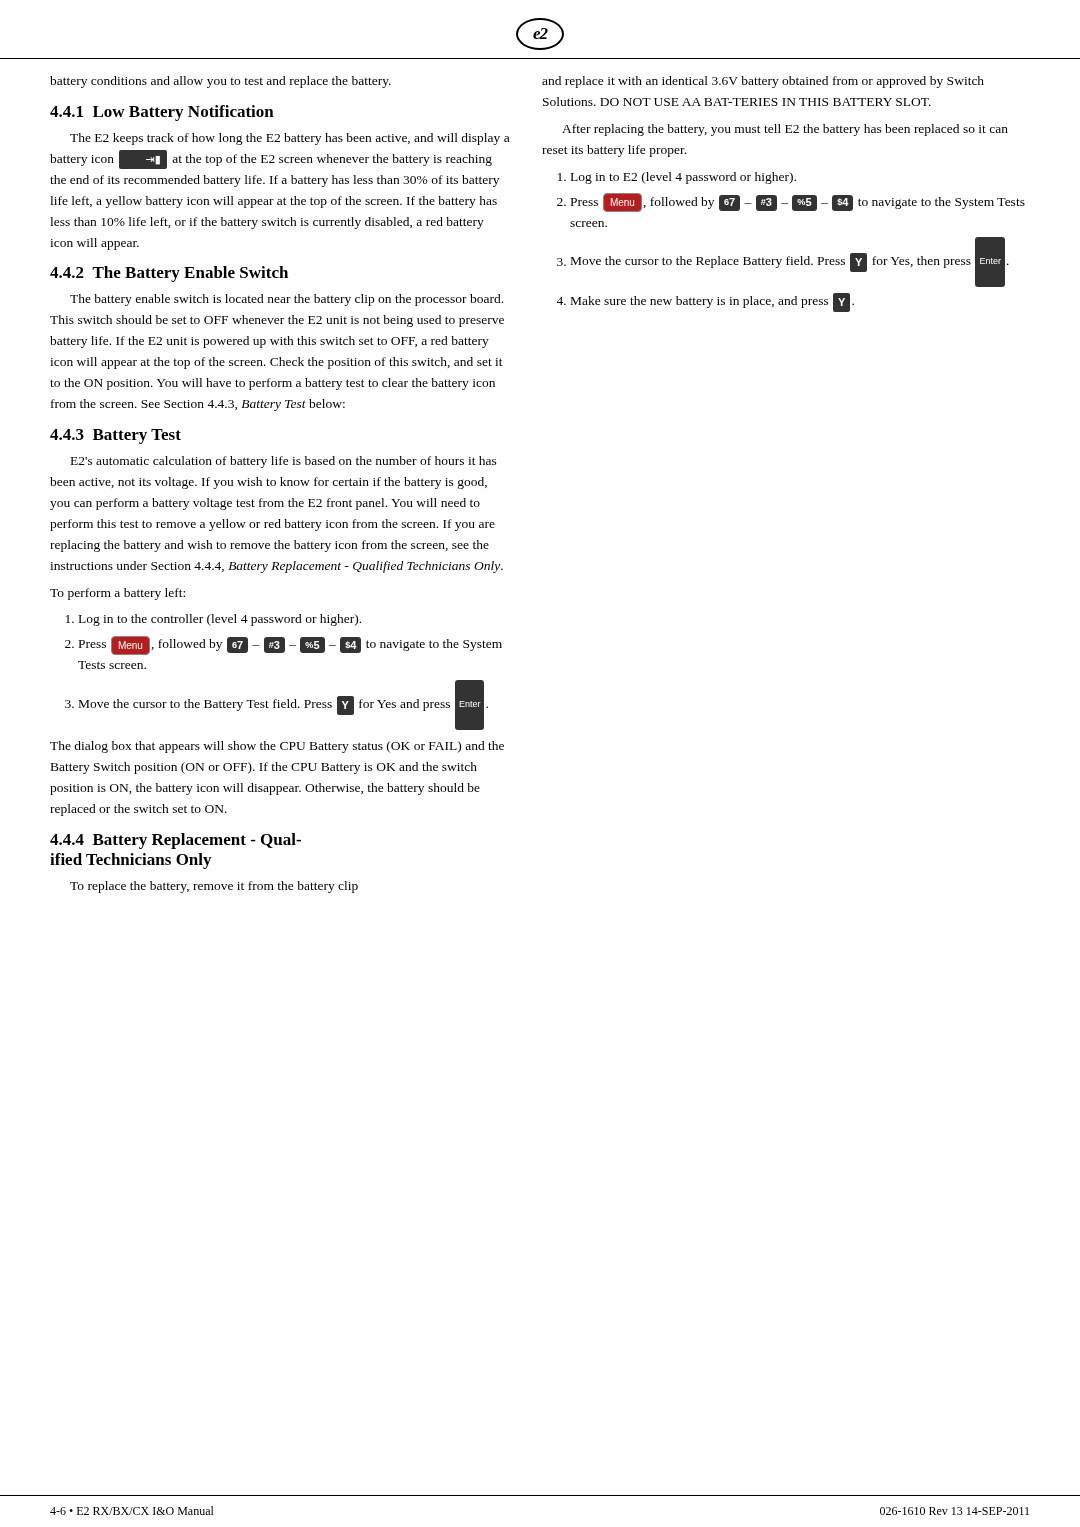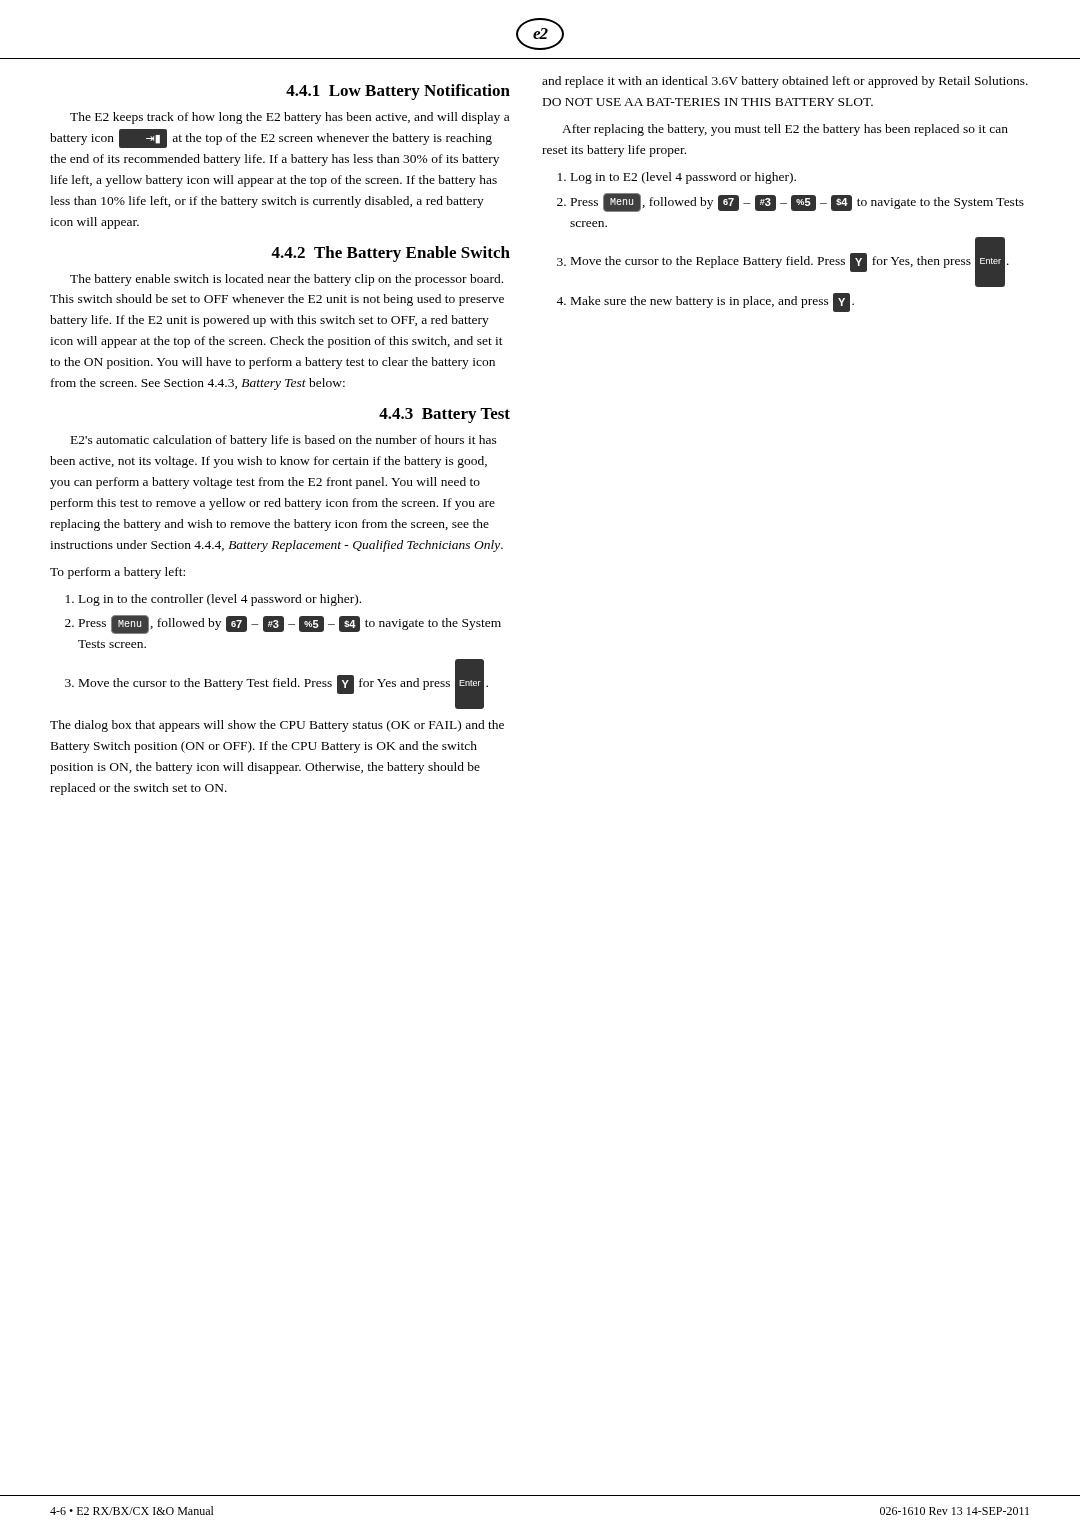--- a/index.html
+++ b/index.html
@@ -56,21 +56,20 @@
     }
     .col-right {
       flex: 1;
     }
     
     .section-heading {
       font-size: 17px;
       font-weight: bold;
       margin-bottom: 6px;
       margin-top: 10px;
-      text-align: right;
     }
     
     .body-para {
       font-size: 13.5px;
       line-height: 1.55;
       margin-bottom: 6px;
       text-indent: 20px;
     }
     .body-para-noindent {
       font-size: 13.5px;
@@ -98,25 +97,25 @@
       font-size: 11px;
       font-family: Arial, sans-serif;
       padding: 1px 5px;
       margin: 0 1px;
       vertical-align: middle;
       min-width: 18px;
       height: 16px;
       font-weight: bold;
     }
     .key-btn-menu {
-      background: #404040;
+      background: #b91c1c;
       color: #fff;
       border-radius: 4px;
       font-size: 10px;
-      font-family: Liberation Mono, monospace;
+      font-family: Liberation Sans, sans-serif;
       padding: 1px 6px;
       margin: 0 1px;
       vertical-align: middle;
       border: 1px solid #888;
       display: inline-block;
     }
     .key-btn-enter {
       background: #333;
       color: #fff;
       border-radius: 3px;
@@ -173,20 +172,21 @@
   <div class="header-bar">
     <span class="logo-e2">
         <i>e2</i>
       </span>
   </div>
 
   <div class="content-area">
 
     <div class="col-left">
 
+      <p class="body-para-noindent">battery conditions and allow you to test and replace the battery.</p>
 
       <div>
         <p class="section-heading">
           <span>4.4.1</span>&nbsp;&nbsp;<span>Low Battery Notification</span>
         </p>
         <p class="body-para">
           The E2 keeps track of how long the E2 battery has been active, and will display a battery icon <span class="battery-icon">⇥▮</span> at the top of the E2 screen whenever the battery is reaching the end of its recommended battery life. If a battery has less than 30% of its battery life left, a yellow battery icon will appear at the top of the screen. If the battery has less than 10% life left, or if the battery switch is currently disabled, a red battery icon will appear.
         </p>
       </div>
 
@@ -218,27 +218,33 @@
           </li>
           <li>
             Move the cursor to the <span class="bold">Battery Test</span> field. Press <span class="key-btn-y">Y</span> for <span class="bold">Yes</span> and press <span class="key-btn-enter">Enter</span>.
           </li>
         </ol>
         <p class="body-para-noindent">
           The dialog box that appears will show the CPU Battery status (OK or FAIL) and the Battery Switch position (ON or OFF). If the CPU Battery is OK and the switch position is ON, the battery icon will disappear. Otherwise, the battery should be replaced or the switch set to ON.
         </p>
       </div>
 
+      <div>
+        <p class="section-heading">
+          <span>4.4.4</span>&nbsp;&nbsp;<span>Battery Replacement - Qual-<br>ified Technicians Only</span>
+        </p>
+        <p class="body-para">To replace the battery, remove it from the battery clip</p>
+      </div>
 
     </div>
 
     <div class="col-right">
 
       <p class="body-para-noindent">
-        and replace it with an identical 3.6V battery obtained left or approved by Retail Solutions. DO NOT USE AA BAT-TERIES IN THIS BATTERY SLOT.
+        and replace it with an identical 3.6V battery obtained from or approved by Switch Solutions. DO NOT USE AA BAT-TERIES IN THIS BATTERY SLOT.
       </p>
 
       <p class="body-para">
         After replacing the battery, you must tell E2 the battery has been replaced so it can reset its battery life proper.
       </p>
 
       <ol class="steps">
         <li>Log in to E2 (level 4 password or higher).</li>
         <li>
           Press <span class="key-btn-menu">Menu</span>, followed by 

